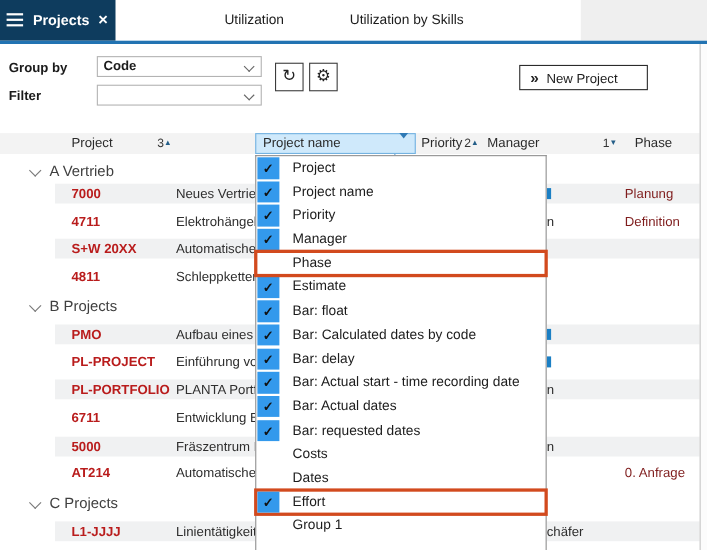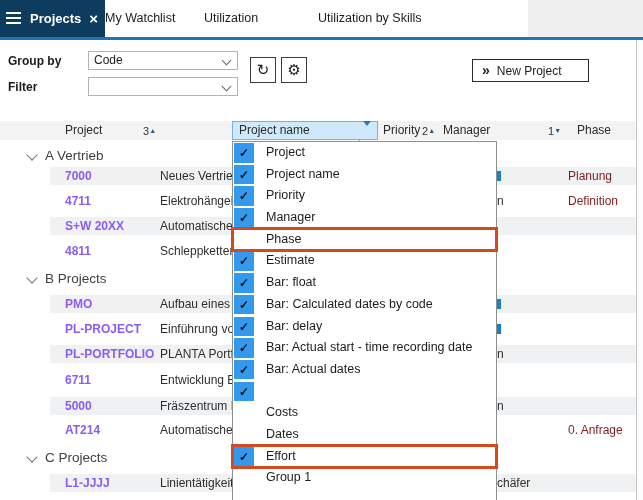--- a/index.html
+++ b/index.html
@@ -12,21 +12,21 @@
   .tab-active{position:absolute;left:0;top:0;width:105px;height:37px;background:#0e3c5e;color:#fff;}
   .tab-active .tlabel{position:absolute;left:30px;top:0;line-height:37px;font-size:13px;font-weight:700;color:#fff;}
   .hamburger{position:absolute;left:6px;top:12px;width:15px;height:12px;}
   .hamburger i{display:block;height:2px;background:#fff;margin-bottom:3px;}
   .tab-close{position:absolute;right:7px;top:0;line-height:37px;font-size:15px;font-weight:700;color:#fff;cursor:pointer;}
   .tab-inactive{position:absolute;top:0;height:37px;line-height:37px;font-size:12.5px;color:#1c1c1c;cursor:pointer;}
 
   
   .lbl{position:absolute;font-size:12px;font-weight:700;color:#1a1a1a;}
   .select{position:absolute;width:150px;height:19px;border:1px solid #b3b3b3;background:#fff;
-          font-size:12px;line-height:17px;padding:0 30px 0 5px;box-sizing:border-box;color:#1c1c1c;}
+          font-size:12px;line-height:17px;padding:0 30px 0 5px;box-sizing:border-box;color:#1c1c1c;font-weight:bold;}
   .chev{display:inline-block;width:6px;height:6px;border-right:1.5px solid #666;border-bottom:1.5px solid #666;transform:rotate(45deg);}
   .select .chev{position:absolute;right:7px;top:5px;}
   .iconbtn{position:absolute;width:26px;height:26px;border:1px solid #3c3c3c;background:#fff;
            font-size:15px;text-align:center;line-height:24px;color:#222;cursor:pointer;box-sizing:border-box;}
   .newbtn{position:absolute;left:472px;top:59px;width:117px;height:23px;border:1px solid #2b2b2b;background:#fff;
           font-size:12px;line-height:21px;color:#1c1c1c;cursor:pointer;box-sizing:border-box;}
   .newbtn .chevs{font-weight:700;font-size:14px;margin:0 7px 0 9px;color:#222;}
 
   
   .hdr-bg{position:absolute;left:0;top:121px;width:637px;height:19px;background:#f3f3f3;}
@@ -37,21 +37,21 @@
                 border:1px solid #74b2e0;box-sizing:border-box;line-height:17px;font-size:12px;color:#2b2b2b;padding-left:6px;}
   .sort-diamond{position:absolute;right:6px;top:3px;}
   .tri-up{width:0;height:0;border-left:4px solid transparent;border-right:4px solid transparent;border-bottom:5px solid #2e79b5;margin-bottom:2px;}
   .tri-down{width:0;height:0;border-left:4px solid transparent;border-right:4px solid transparent;border-top:5px solid #2e79b5;}
 
   
   .tbody{position:absolute;left:0;top:0;width:643px;height:500px;}
   .stripe{position:absolute;left:50px;width:587px;height:18px;background:#f0f1f2;}
   .group-label{position:absolute;left:45px;height:18px;line-height:18px;font-size:13.5px;color:#404040;white-space:nowrap;}
   .group-chev{position:absolute;left:28px;width:7px;height:7px;border-right:1.6px solid #787878;border-bottom:1.6px solid #787878;transform:rotate(45deg);}
-  .code{position:absolute;left:65px;height:18px;line-height:18px;font-size:12px;font-weight:700;color:#8b5cf6;white-space:nowrap;cursor:pointer;}
+  .code{position:absolute;left:65px;height:18px;line-height:18px;font-size:12px;font-weight:700;color:#b91c1c;white-space:nowrap;cursor:pointer;}
   .pname{position:absolute;left:160px;width:72px;height:18px;line-height:18px;font-size:12px;color:#2e2e2e;white-space:nowrap;overflow:hidden;}
   .frag{position:absolute;left:497px;height:18px;line-height:18px;font-size:12px;color:#2e2e2e;white-space:nowrap;}
   .bluemark{position:absolute;left:497px;width:4px;height:10px;background:#1b7fc4;}
   .phase{position:absolute;left:568px;height:18px;line-height:18px;font-size:12px;color:#7f1d1d;white-space:nowrap;}
 
   
   .menu{position:absolute;left:232px;top:141px;width:265px;height:359px;background:#fff;
         border:1px solid #8f8f8f;border-bottom:none;box-sizing:border-box;z-index:10;}
   .mi{position:relative;height:21.7px;cursor:pointer;}
   .mi .cb{position:absolute;left:1px;top:1px;width:20px;height:19.5px;background:#3399ec;color:#111;
@@ -72,21 +72,20 @@
     <div class="tabbar-right"></div>
     <div class="tab-active">
       <span class="hamburger">
           <i></i>
           <i></i>
           <i></i>
         </span>
       <span class="tlabel">Projects</span>
       <span class="tab-close">×</span>
     </div>
-    <div class="tab-inactive" style="left:105px">My Watchlist</div>
     <div class="tab-inactive" style="left:204px">Utilization</div>
     <div class="tab-inactive" style="left:318px">Utilization by Skills</div>
     <div class="tab-underline"></div>
   </div>
 
   <div>
     <span class="lbl" style="left:8px;top:54px">Group by</span>
     <div class="select" style="left:88px;top:51px">
       <span>Code</span>
       <span class="chev"></span>
@@ -222,20 +221,21 @@
       <div class="mi" style="height: 21.7px;">
         <span class="cb">✓</span>
         <span class="mtxt">Bar: Actual start - time recording date</span>
       </div>
       <div class="mi" style="height: 21.7px;">
         <span class="cb">✓</span>
         <span class="mtxt">Bar: Actual dates</span>
       </div>
       <div class="mi" style="height: 21.7px;">
         <span class="cb">✓</span>
+        <span class="mtxt">Bar: requested dates</span>
       </div>
       <div class="mi" style="height: 21.7px;">
         <span class="mtxt">Costs</span>
       </div>
       <div class="mi" style="height: 21.7px;">
         <span class="mtxt">Dates</span>
       </div>
       <div class="mi hl" style="height: 21.7px;">
         <span class="cb">✓</span>
         <span class="mtxt">Effort</span>

